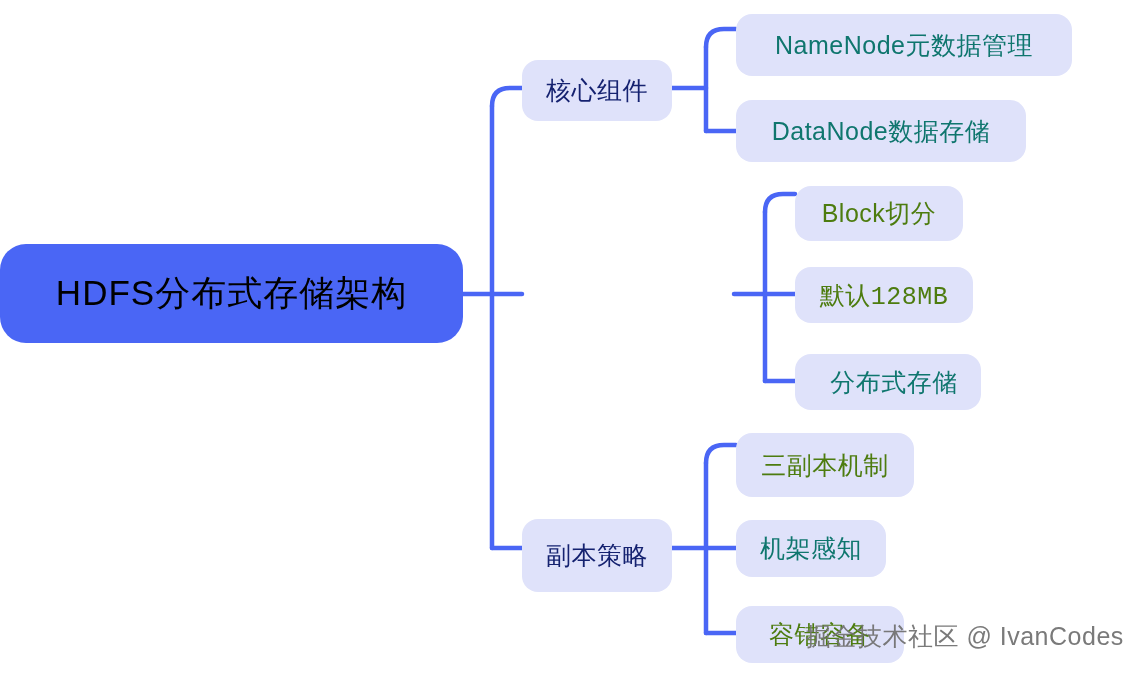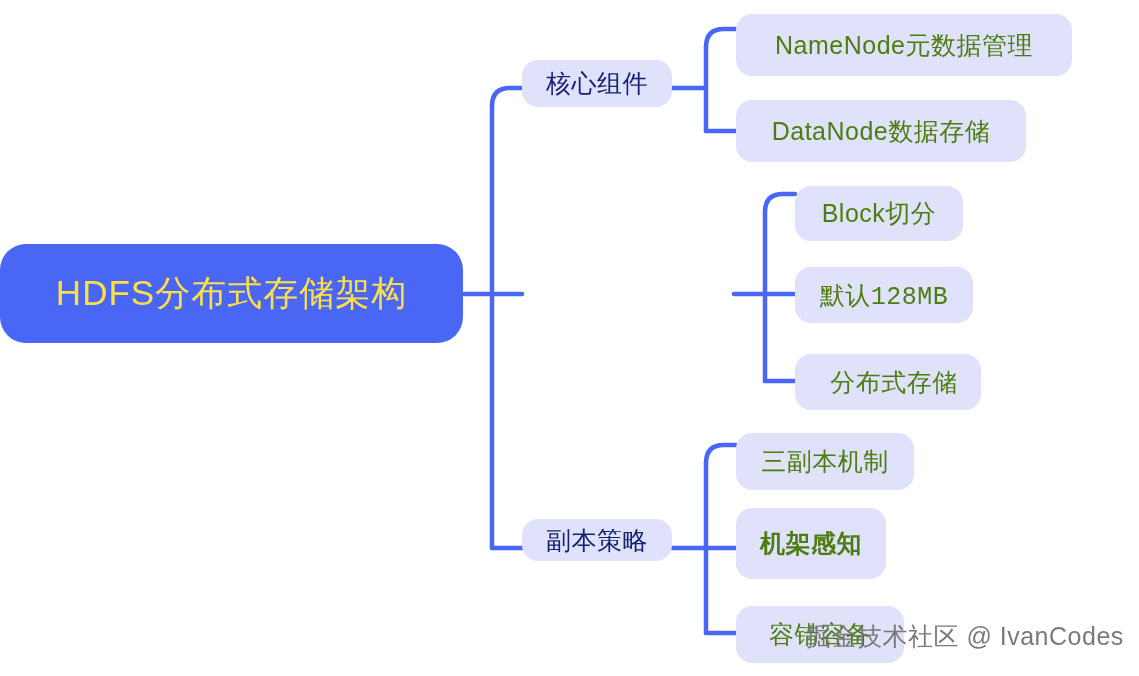--- a/index.html
+++ b/index.html
@@ -31,34 +31,34 @@
     box-sizing: border-box;
     display: flex;
     align-items: center;
     justify-content: center;
     white-space: nowrap;
     border-radius: 14px;
     letter-spacing: 0.5px;
   }
   .node.root {
     background: #4a66f5;
-    color: #fde047;
+    color: #000000;
     border-radius: 26px;
     font-size: 35px;
     letter-spacing: 1px;
   }
   .node.branch {
     background: #dfe2fa;
     color: #152270;
     font-size: 25px;
     border-radius: 16px;
   }
   .node.leaf {
     background: #dfe2fa;
-    color: #4d7c0f;
+    color: #0f766e;
     font-size: 25px;
     border-radius: 16px;
   }
   .node.leaf.dark {
     color: #4d7c0f;
   }
   #watermark {
     position: absolute;
     left: 806px;
     top: 620px;
@@ -101,36 +101,36 @@
       <path d="M672,548 L706,548"></path>
       <path d="M706,463 L706,633"></path>
       <path d="M706,463 Q706,445 724,445 L736,445"></path>
       <path d="M706,548 L736,548"></path>
       <path d="M706,633 Q706,633 724,633 L736,633"></path>
     </g>
   </svg>
 
   <div class="node root" style="left:0px; top:244px; width:463px; height:99px;">HDFS分布式存储架构</div>
 
-  <div class="node branch" style="left:522px; top:60px; width:150px; height:47px;">核心组件</div>
+  <div class="node branch" style="left:522px; top:60px; width:150px; height:61px;">核心组件</div>
 
   <div class="node leaf" style="left:736px; top:14px; width:336px; height:62px;">NameNode元数据管理</div>
 
   <div class="node leaf" style="left:736px; top:100px; width:290px; height:62px;text-align:center;">DataNode数据存储</div>
 
 
   <div class="node leaf dark" style="left:795px; top:186px; width:168px; height:55px;">Block切分</div>
 
   <div class="node leaf dark" style="left:795px; top:267px; width:178px; height:56px;font-family:Liberation Mono, monospace;">默认128MB</div>
 
   <div class="node leaf" style="left:795px; top:354px; width:186px; height:56px;padding-left:12px;">分布式存储</div>
 
-  <div class="node branch" style="left:522px; top:519px; width:150px; height:42px;">副本策略</div>
+  <div class="node branch" style="left:522px; top:519px; width:150px; height:73px;">副本策略</div>
 
-  <div class="node leaf dark" style="left:736px; top:433px; width:178px; height:57px;">三副本机制</div>
+  <div class="node leaf dark" style="left:736px; top:433px; width:178px; height:64px;">三副本机制</div>
 
-  <div class="node leaf" style="left:736px; top:508px; width:150px; height:71px;font-weight:bold;">机架感知</div>
+  <div class="node leaf" style="left:736px; top:520px; width:150px; height:57px;">机架感知</div>
 
   <div class="node leaf dark" style="left:736px; top:606px; width:168px; height:57px;">容错容备</div>
 
   <div id="watermark">掘金技术社区 @ IvanCodes</div>
 
 </div>
 
 </body></html>

